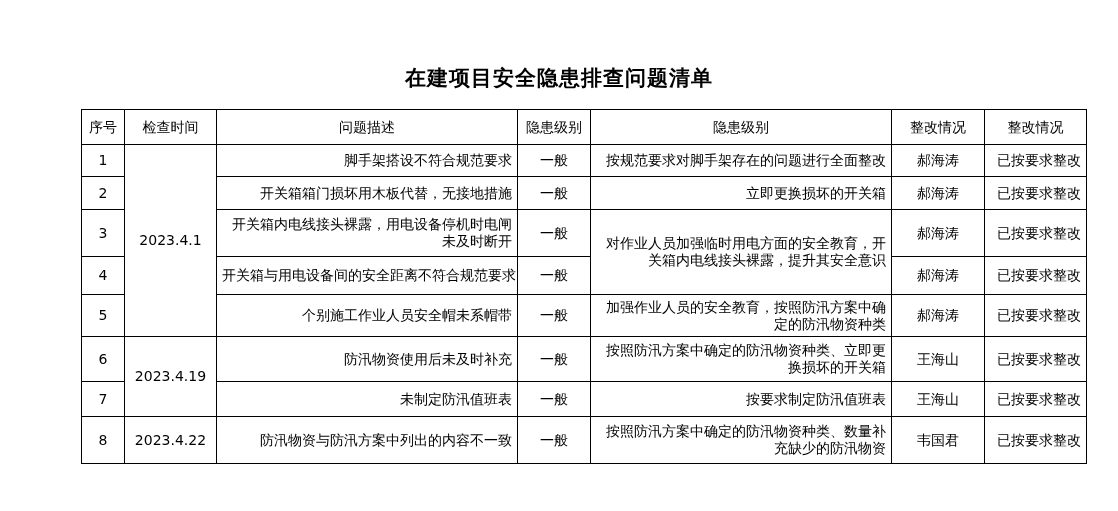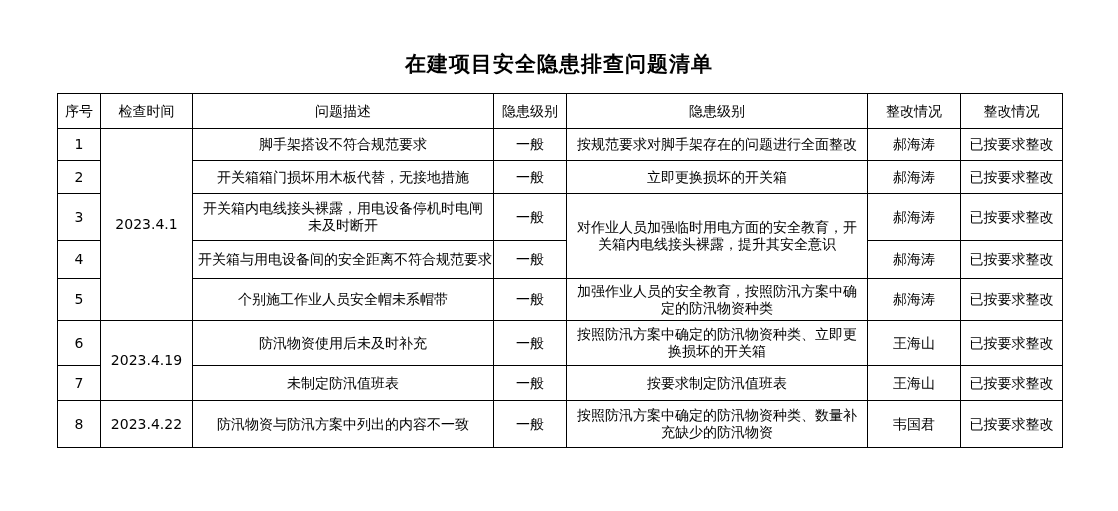--- a/index.html
+++ b/index.html
@@ -5,46 +5,47 @@
   * { box-sizing: border-box; }
   html, body { margin: 0; padding: 0; }
   body {
     width: 1118px;
     height: 511px;
     background: #ffffff;
     font-family: "DejaVu Sans", sans-serif;
     color: #000000;
   }
   .doc-title {
-    padding-top: 50px;
+    padding-top: 66px;
     text-align: center;
     font-size: 21px;
     font-weight: bold;
     letter-spacing: 1px;
     line-height: 28px;
+    font-family: Liberation Mono, monospace;
   }
   table.issues {
-    margin: 15px 0 0 57px;
+    margin: 15px 0 0 81px;
     width: 1005px;
     border-collapse: collapse;
     table-layout: fixed;
     font-size: 14px;
   }
   table.issues th,
   table.issues td {
     border: 1px solid #000000;
     padding: 2px 5px;
     line-height: 17px;
     overflow: hidden;
     vertical-align: middle;
     font-weight: normal;
   }
   table.issues th { text-align: center; }
   .c { text-align: center; }
-  .l { text-align: center; }
+  .l { text-align: right; }
   .clip { white-space: nowrap; font-family: Liberation Serif, serif; }
   tr.hr { height: 35px; }
   tr.r1 { height: 32px; }
   tr.r2 { height: 33px; }
   tr.r3 { height: 47px; }
   tr.r4 { height: 38px; }
   tr.r5 { height: 42px; }
   tr.r6 { height: 45px; }
   tr.r7 { height: 35px; }
   tr.r8 { height: 47px; }

